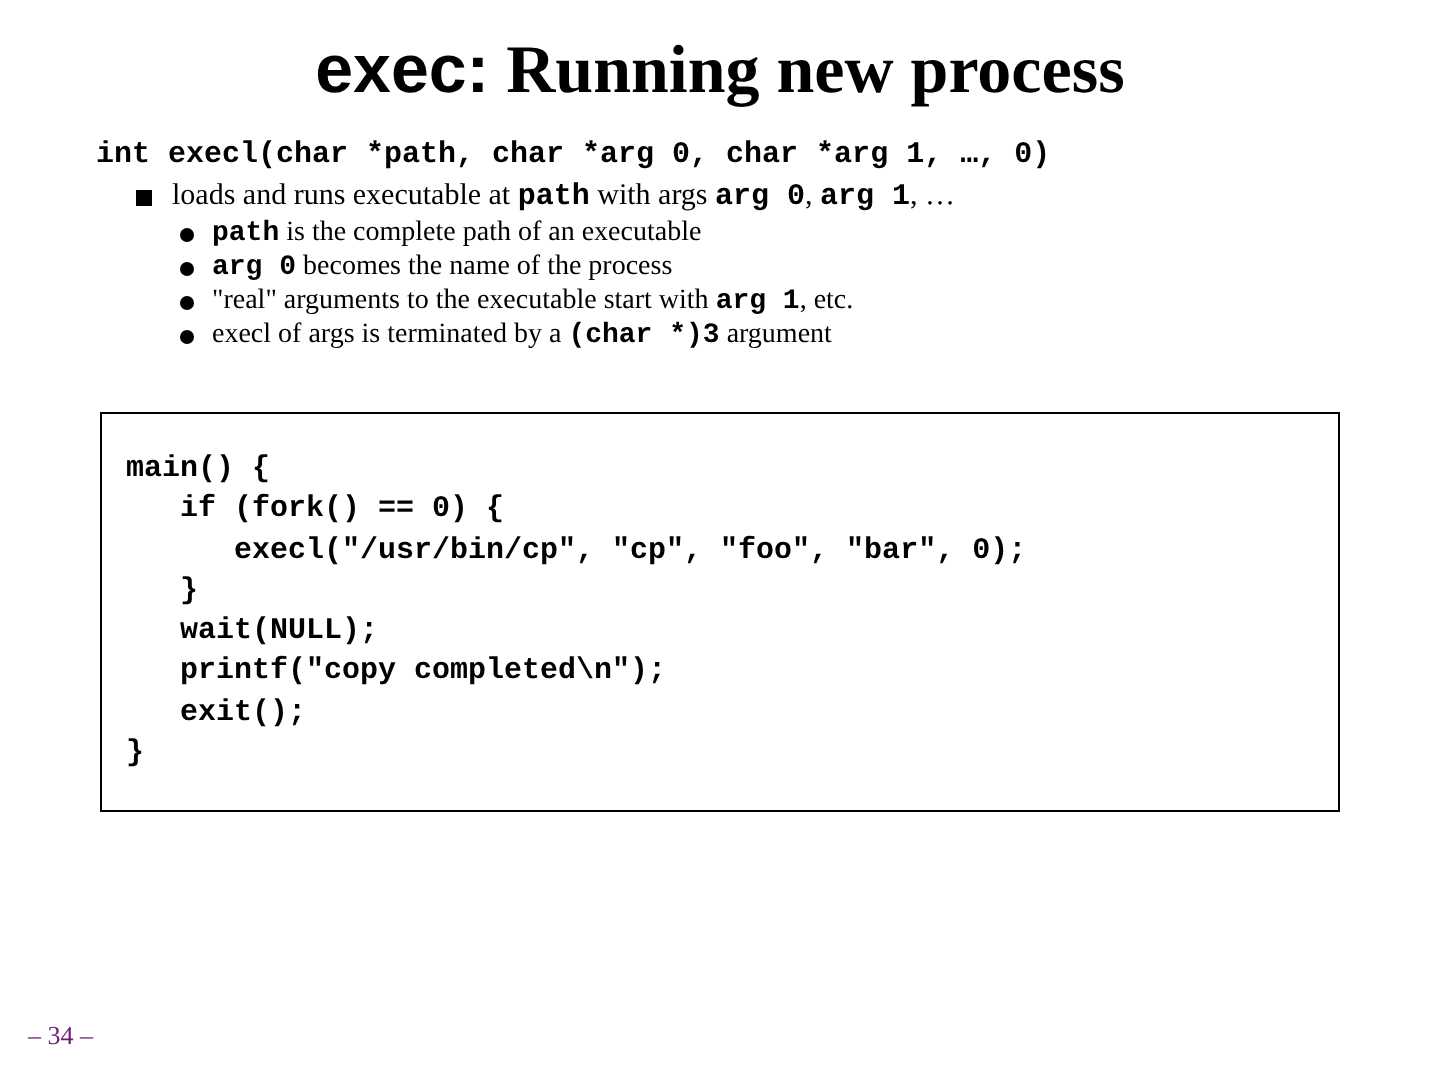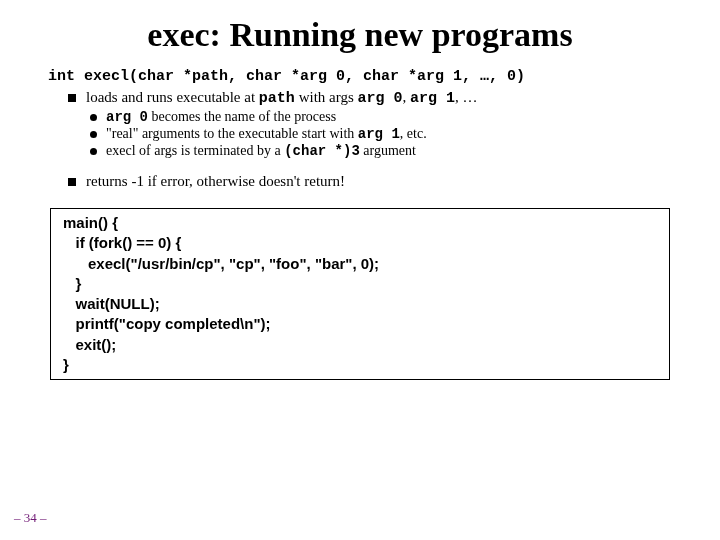--- a/index.html
+++ b/index.html
@@ -15,21 +15,21 @@
   }
   .slide {
     padding: 10px 40px 0 40px;
   }
   .title {
     font-size: 34px;
     font-weight: bold;
     text-align: center;
     margin: 6px 0 14px 0;
   }
-  .title .mono { font-family: Liberation Serif, serif; }
+  .title .mono { font-family: Liberation Sans, sans-serif; }
   .mono { font-family: "Courier New", monospace; font-weight: bold; }
   .sig {
     font-size: 15px;
     font-weight: bold;
     margin: 0 0 4px 8px;
   }
   ul.level1 {
     list-style: none;
     margin: 0 0 16px 28px;
     padding: 0;
@@ -79,58 +79,58 @@
   }
   ul.level3 > li::before {
     content: "»";
     position: absolute;
     left: 0; top: 0;
   }
   .gap { height: 10px; }
   .codebox {
     border: 1.5px solid #000;
     margin: 18px 10px 0 10px;
-    padding: 4px 12px;
-    font-family: Liberation Sans, sans-serif;
+    padding: 18px 12px;
+    font-family: Liberation Mono, monospace;
     font-size: 15px;
     font-weight: bold;
     white-space: pre;
     line-height: 1.35;
   }
   .pagenum {
     position: absolute;
     left: 14px;
     bottom: 14px;
     font-size: 13px;
     color: #701a75;
   }
 </style>
 </head>
 <body>
 
 <div class="slide">
 
   <div class="title">
-    <span class="mono">exec:</span><span> Running new programs</span>
+    <span class="mono">exec:</span><span> Running new process</span>
   </div>
 
   <div class="sig mono">int execl(char *path, char *arg 0, char *arg 1, …, 0)</div>
 
   <ul class="level1">
     <li>
       <span>loads and runs executable at </span><span class="mono">path</span><span> with args </span><span class="mono">arg 0</span><span>, </span><span class="mono">arg 1</span><span>, …</span>
       <ul class="level2">
+        <li><span class="mono">path</span><span> is the complete path of an executable</span></li>
         <li><span class="mono">arg 0</span><span> becomes the name of the process</span>
         </li>
         <li><span>"real" arguments to the executable start with </span><span class="mono">arg 1</span><span>, etc.</span></li>
         <li><span>execl of args is terminated by a </span><span class="mono">(char *)3</span><span> argument</span></li>
       </ul>
     </li>
     <li class="gap" style="padding:0;"></li>
-    <li><span>returns -1 if error, otherwise doesn't return!</span></li>
   </ul>
   <style>.gap::before{display:none!important;}</style>
 
   <div class="codebox">main() {
    if (fork() == 0) {
       execl("/usr/bin/cp", "cp", "foo", "bar", 0);
    }
    wait(NULL);
    printf("copy completed\n");
    exit();

